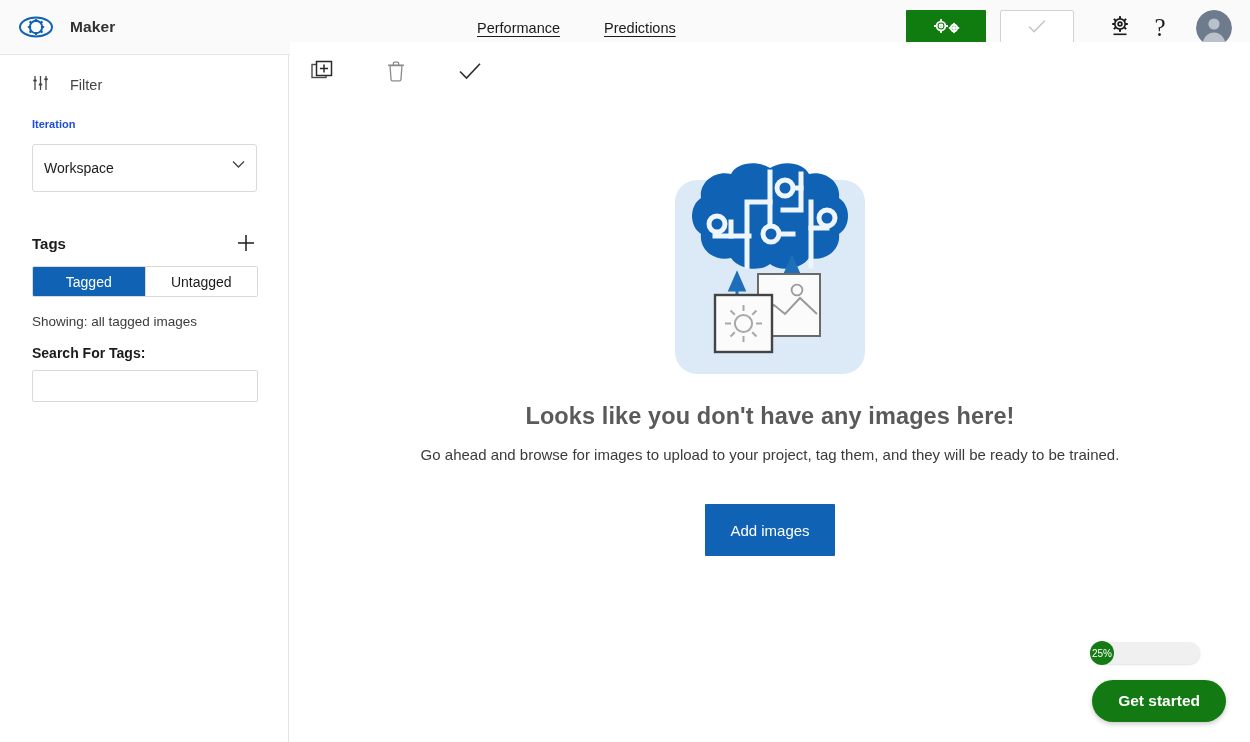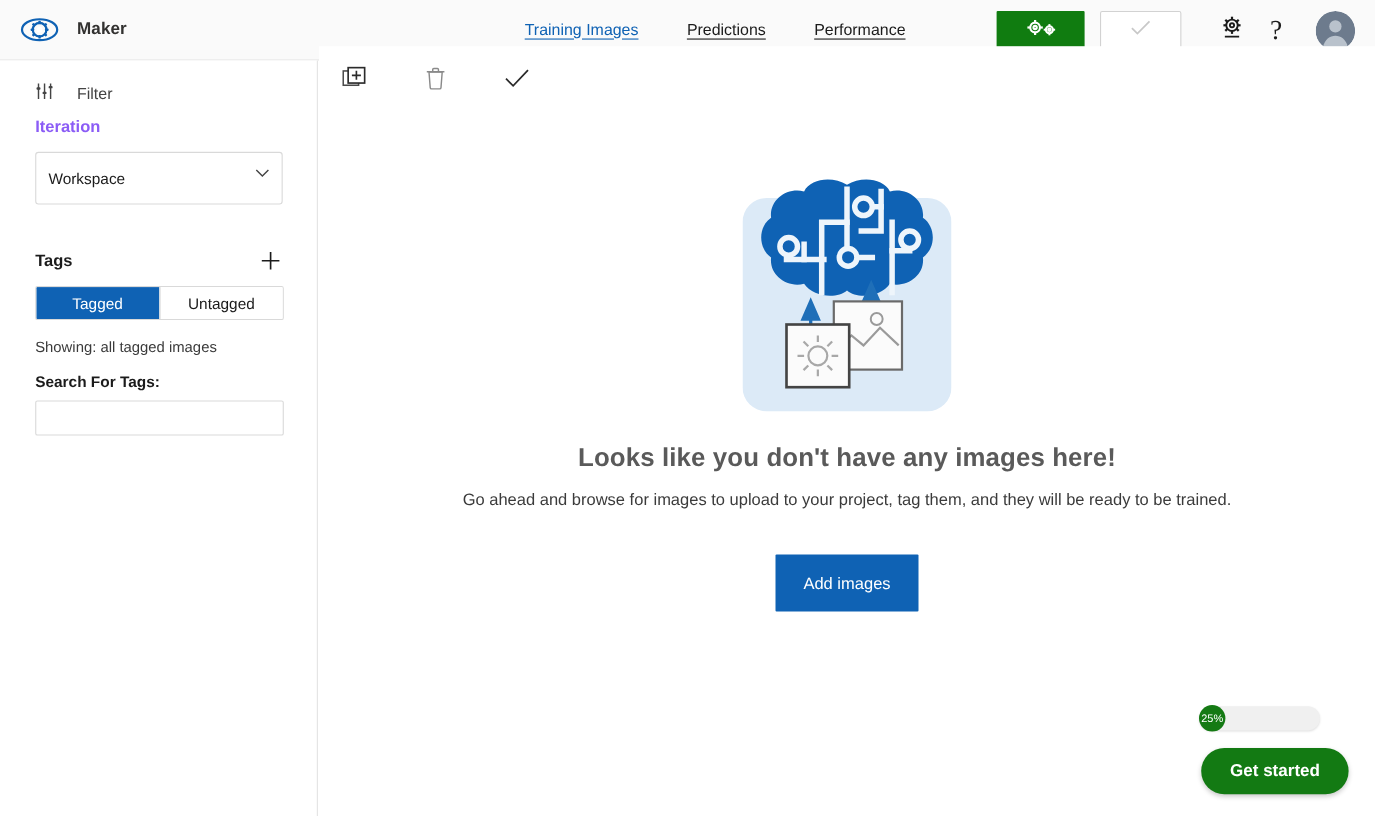--- a/index.html
+++ b/index.html
@@ -50,21 +50,21 @@
   .help-q { font-size:25px; color:#1b1b1b; line-height:1; font-family:"Liberation Serif", serif; }
   .avatar { width:36px; height:36px; border-radius:50%; overflow:hidden; margin-left:16px; margin-right:4px; cursor:pointer; }
 
   
   .sidebar {
     position:absolute; left:0; top:55px; width:289px; height:687px;
     background:#fff; border-right:1px solid #e3e3e3; padding:0 32px;
   }
   .filter-row { display:flex; align-items:center; gap:21px; margin-top:20px; cursor:pointer; }
   .filter-label { font-size:14.5px; color:#444; }
-  .section-title { font-size:15px; font-weight:bold; color:#8b5cf6; margin-top:11px; }
+  .section-title { font-size:11px; font-weight:bold; color:#1d4ed8; margin-top:23px; }
   .select-wrap { position:relative; margin-top:14px; }
   .select-box {
     width:225px; height:48px; border:1px solid #d9d9d9; border-radius:3px; background:#fff;
     display:flex; align-items:center; padding:0 11px; font-size:14px; color:#1b1b1b; cursor:pointer;
   }
   .select-chev { position:absolute; right:11px; top:11px; pointer-events:none; }
 
   .tags-head { display:flex; align-items:center; justify-content:space-between; width:225px; margin-top:40px; }
   .tags-title { font-size:15px; font-weight:bold; color:#1b1b1b; }
   .plus-btn { width:22px; height:22px; display:flex; align-items:center; justify-content:center; cursor:pointer; }
@@ -141,28 +141,25 @@
             <rect x="22.2" y="7.0" width="2.2" height="3.0" rx=".6" transform="rotate(45 23.3 8.5)"></rect>
             <rect x="11.6" y="16.0" width="2.2" height="3.0" rx=".6" transform="rotate(45 12.7 17.5)"></rect>
           </g>
           <circle cx="18" cy="13" r="2.6" fill="#fff"></circle>
         </svg>
       </span>
       <span class="brand-title">Maker</span>
     </div>
 
     <div class="nav">
-      <div class="nav-item active">
-        <span>Training Images</span>
+      <div class="nav-item">
+        <span>Performance</span>
       </div>
       <div class="nav-item">
         <span>Predictions</span>
-      </div>
-      <div class="nav-item">
-        <span>Performance</span>
       </div>
     </div>
 
     <div class="actions">
       <div class="btn-train">
         <span>
           <svg width="34" height="20" viewBox="0 0 34 20">
             <g fill="none" stroke="#ffffff" stroke-width="1.9">
               <circle cx="12" cy="10" r="4.4"></circle>
               <circle cx="12" cy="10" r="1.5"></circle>

